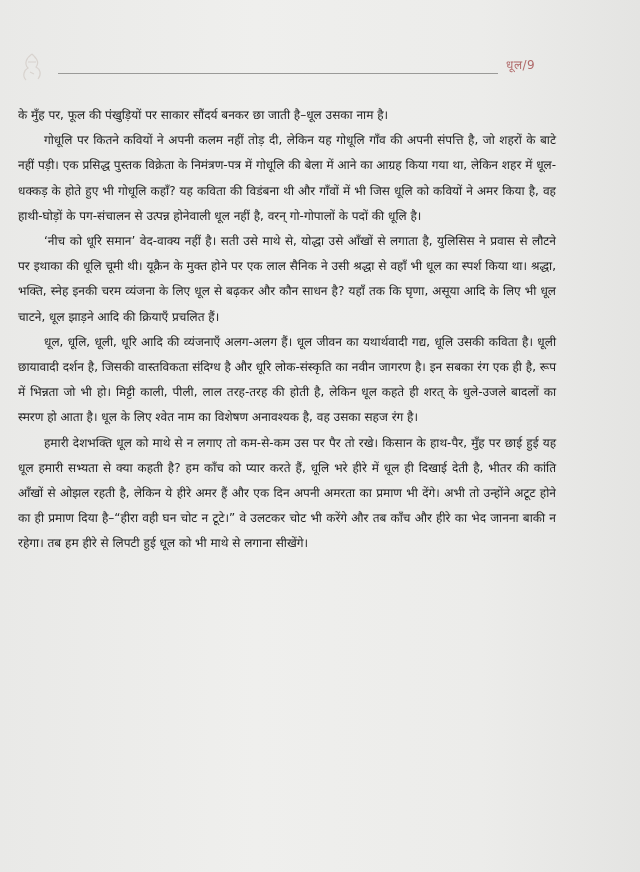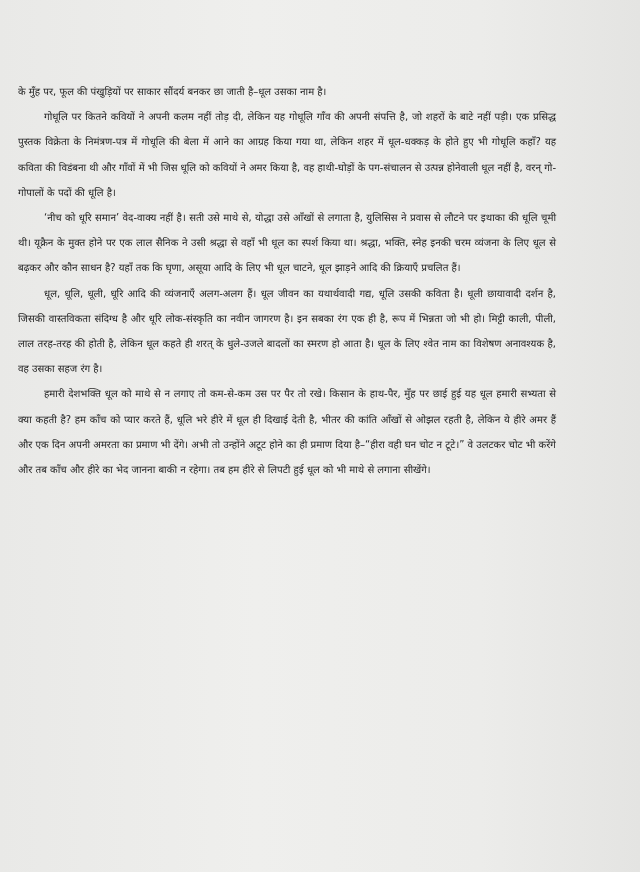--- a/index.html
+++ b/index.html
@@ -45,40 +45,49 @@
   .folio {
     position: absolute;
     left: 488px;
     top: 0;
     font-size: 12px;
     color: #b06a6a;
     letter-spacing: 0.5px;
   }
   .body-text {
     position: absolute;
-    top: 79px;
+    top: 103px;
     left: 18px;
     width: 538px;
-    font-size: 10px;
+    font-size: 12px;
     line-height: 25.2px;
     text-align: justify;
   }
   .para {
     margin: 0;
     text-indent: 0;
   }
   .para.indent {
     text-indent: 26px;
   }
 </style>
 </head>
 <body>
 
 <div class="page">
 
+  <div class="running-head">
+    <span class="ornament">
+      <svg width="28" height="30" viewBox="0 0 28 30">
+        <path d="M14 2 C8 6, 6 12, 10 16 C6 18, 4 24, 8 28 M14 2 C18 6, 22 10, 18 15 C22 17, 24 22, 20 27 M10 10 L18 10 M12 20 L16 22" stroke="#b8a9a0" stroke-width="1.2" fill="none"></path>
+      </svg>
+    </span>
+    <div class="head-rule"></div>
+    <span class="folio">धूल/9</span>
+  </div>
 
   <div class="body-text">
     <p class="para">के मुँह पर, फूल की पंखुड़ियों पर साकार सौंदर्य बनकर छा जाती है–धूल उसका नाम है।</p>
     <p class="para indent">गोधूलि पर कितने कवियों ने अपनी कलम नहीं तोड़ दी, लेकिन यह गोधूलि गाँव की अपनी संपत्ति है, जो शहरों के बाटे नहीं पड़ी। एक प्रसिद्ध पुस्तक विक्रेता के निमंत्रण-पत्र में गोधूलि की बेला में आने का आग्रह किया गया था, लेकिन शहर में धूल-धक्कड़ के होते हुए भी गोधूलि कहाँ? यह कविता की विडंबना थी और गाँवों में भी जिस धूलि को कवियों ने अमर किया है, वह हाथी-घोड़ों के पग-संचालन से उत्पन्न होनेवाली धूल नहीं है, वरन् गो-गोपालों के पदों की धूलि है।</p>
     <p class="para indent">‘नीच को धूरि समान’ वेद-वाक्य नहीं है। सती उसे माथे से, योद्धा उसे आँखों से लगाता है, युलिसिस ने प्रवास से लौटने पर इथाका की धूलि चूमी थी। यूक्रैन के मुक्त होने पर एक लाल सैनिक ने उसी श्रद्धा से वहाँ भी धूल का स्पर्श किया था। श्रद्धा, भक्ति, स्नेह इनकी चरम व्यंजना के लिए धूल से बढ़कर और कौन साधन है? यहाँ तक कि घृणा, असूया आदि के लिए भी धूल चाटने, धूल झाड़ने आदि की क्रियाएँ प्रचलित हैं।</p>
     <p class="para indent">धूल, धूलि, धूली, धूरि आदि की व्यंजनाएँ अलग-अलग हैं। धूल जीवन का यथार्थवादी गद्य, धूलि उसकी कविता है। धूली छायावादी दर्शन है, जिसकी वास्तविकता संदिग्ध है और धूरि लोक-संस्कृति का नवीन जागरण है। इन सबका रंग एक ही है, रूप में भिन्नता जो भी हो। मिट्टी काली, पीली, लाल तरह-तरह की होती है, लेकिन धूल कहते ही शरत् के धुले-उजले बादलों का स्मरण हो आता है। धूल के लिए श्वेत नाम का विशेषण अनावश्यक है, वह उसका सहज रंग है।</p>
     <p class="para indent">हमारी देशभक्ति धूल को माथे से न लगाए तो कम-से-कम उस पर पैर तो रखे। किसान के हाथ-पैर, मुँह पर छाई हुई यह धूल हमारी सभ्यता से क्या कहती है? हम काँच को प्यार करते हैं, धूलि भरे हीरे में धूल ही दिखाई देती है, भीतर की कांति आँखों से ओझल रहती है, लेकिन ये हीरे अमर हैं और एक दिन अपनी अमरता का प्रमाण भी देंगे। अभी तो उन्होंने अटूट होने का ही प्रमाण दिया है–“हीरा वही घन चोट न टूटे।” वे उलटकर चोट भी करेंगे और तब काँच और हीरे का भेद जानना बाकी न रहेगा। तब हम हीरे से लिपटी हुई धूल को भी माथे से लगाना सीखेंगे।</p>
   </div>
 
 </div>

